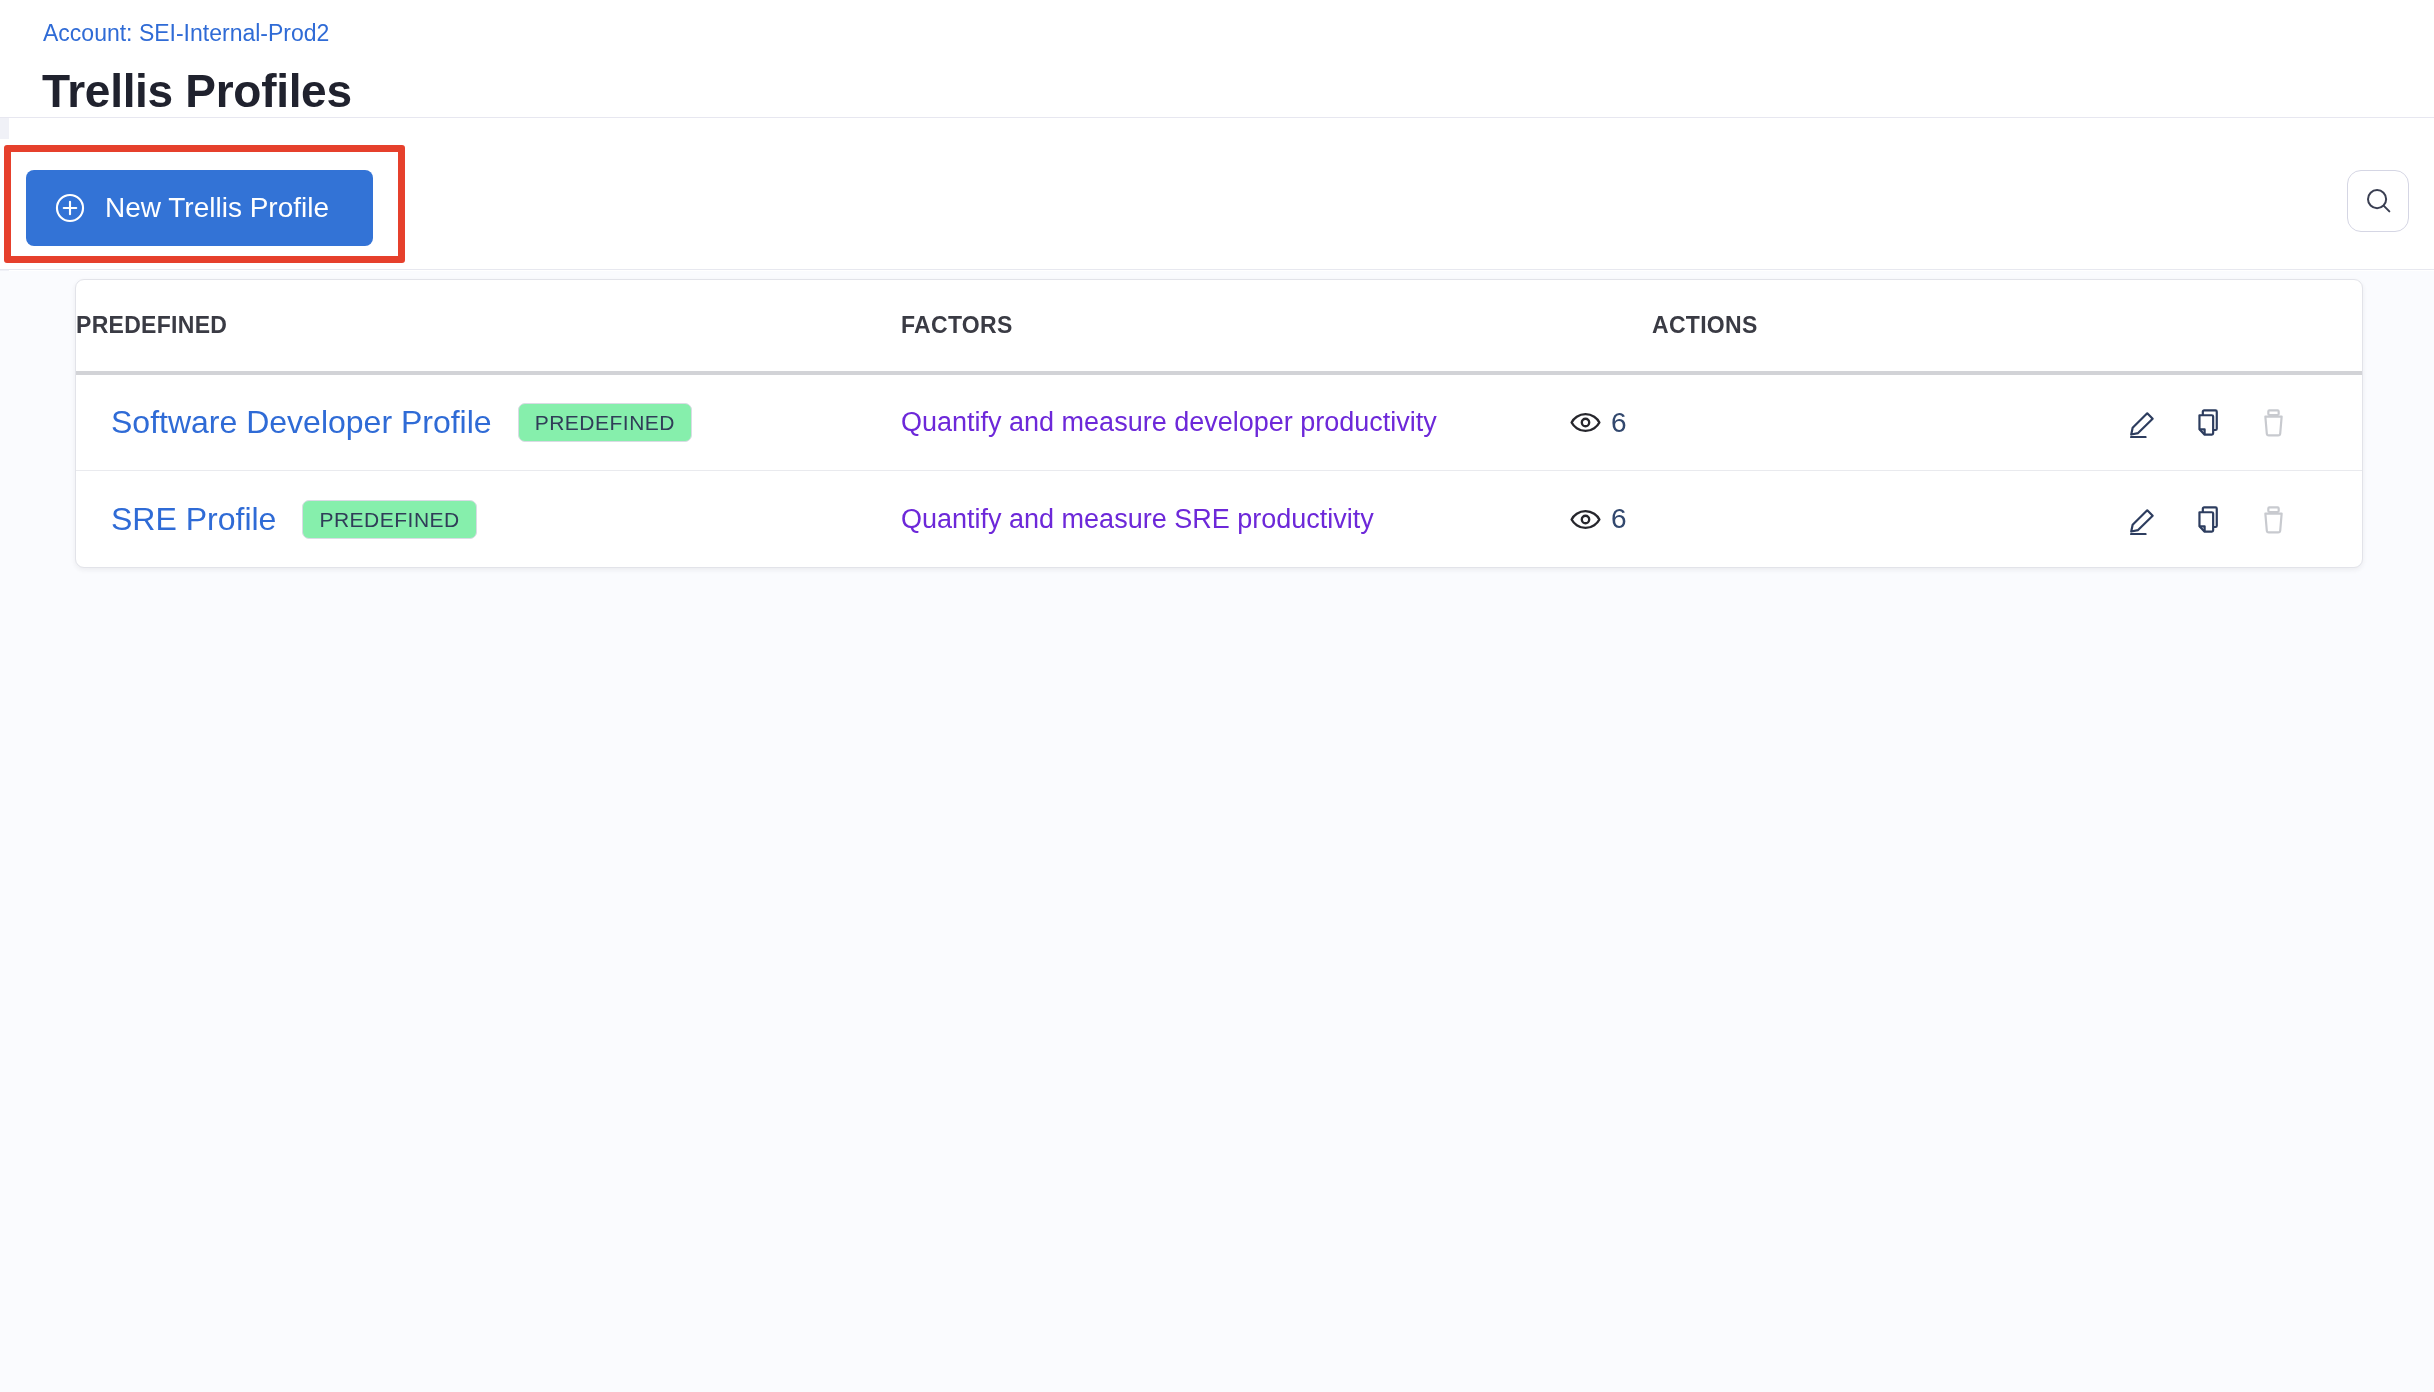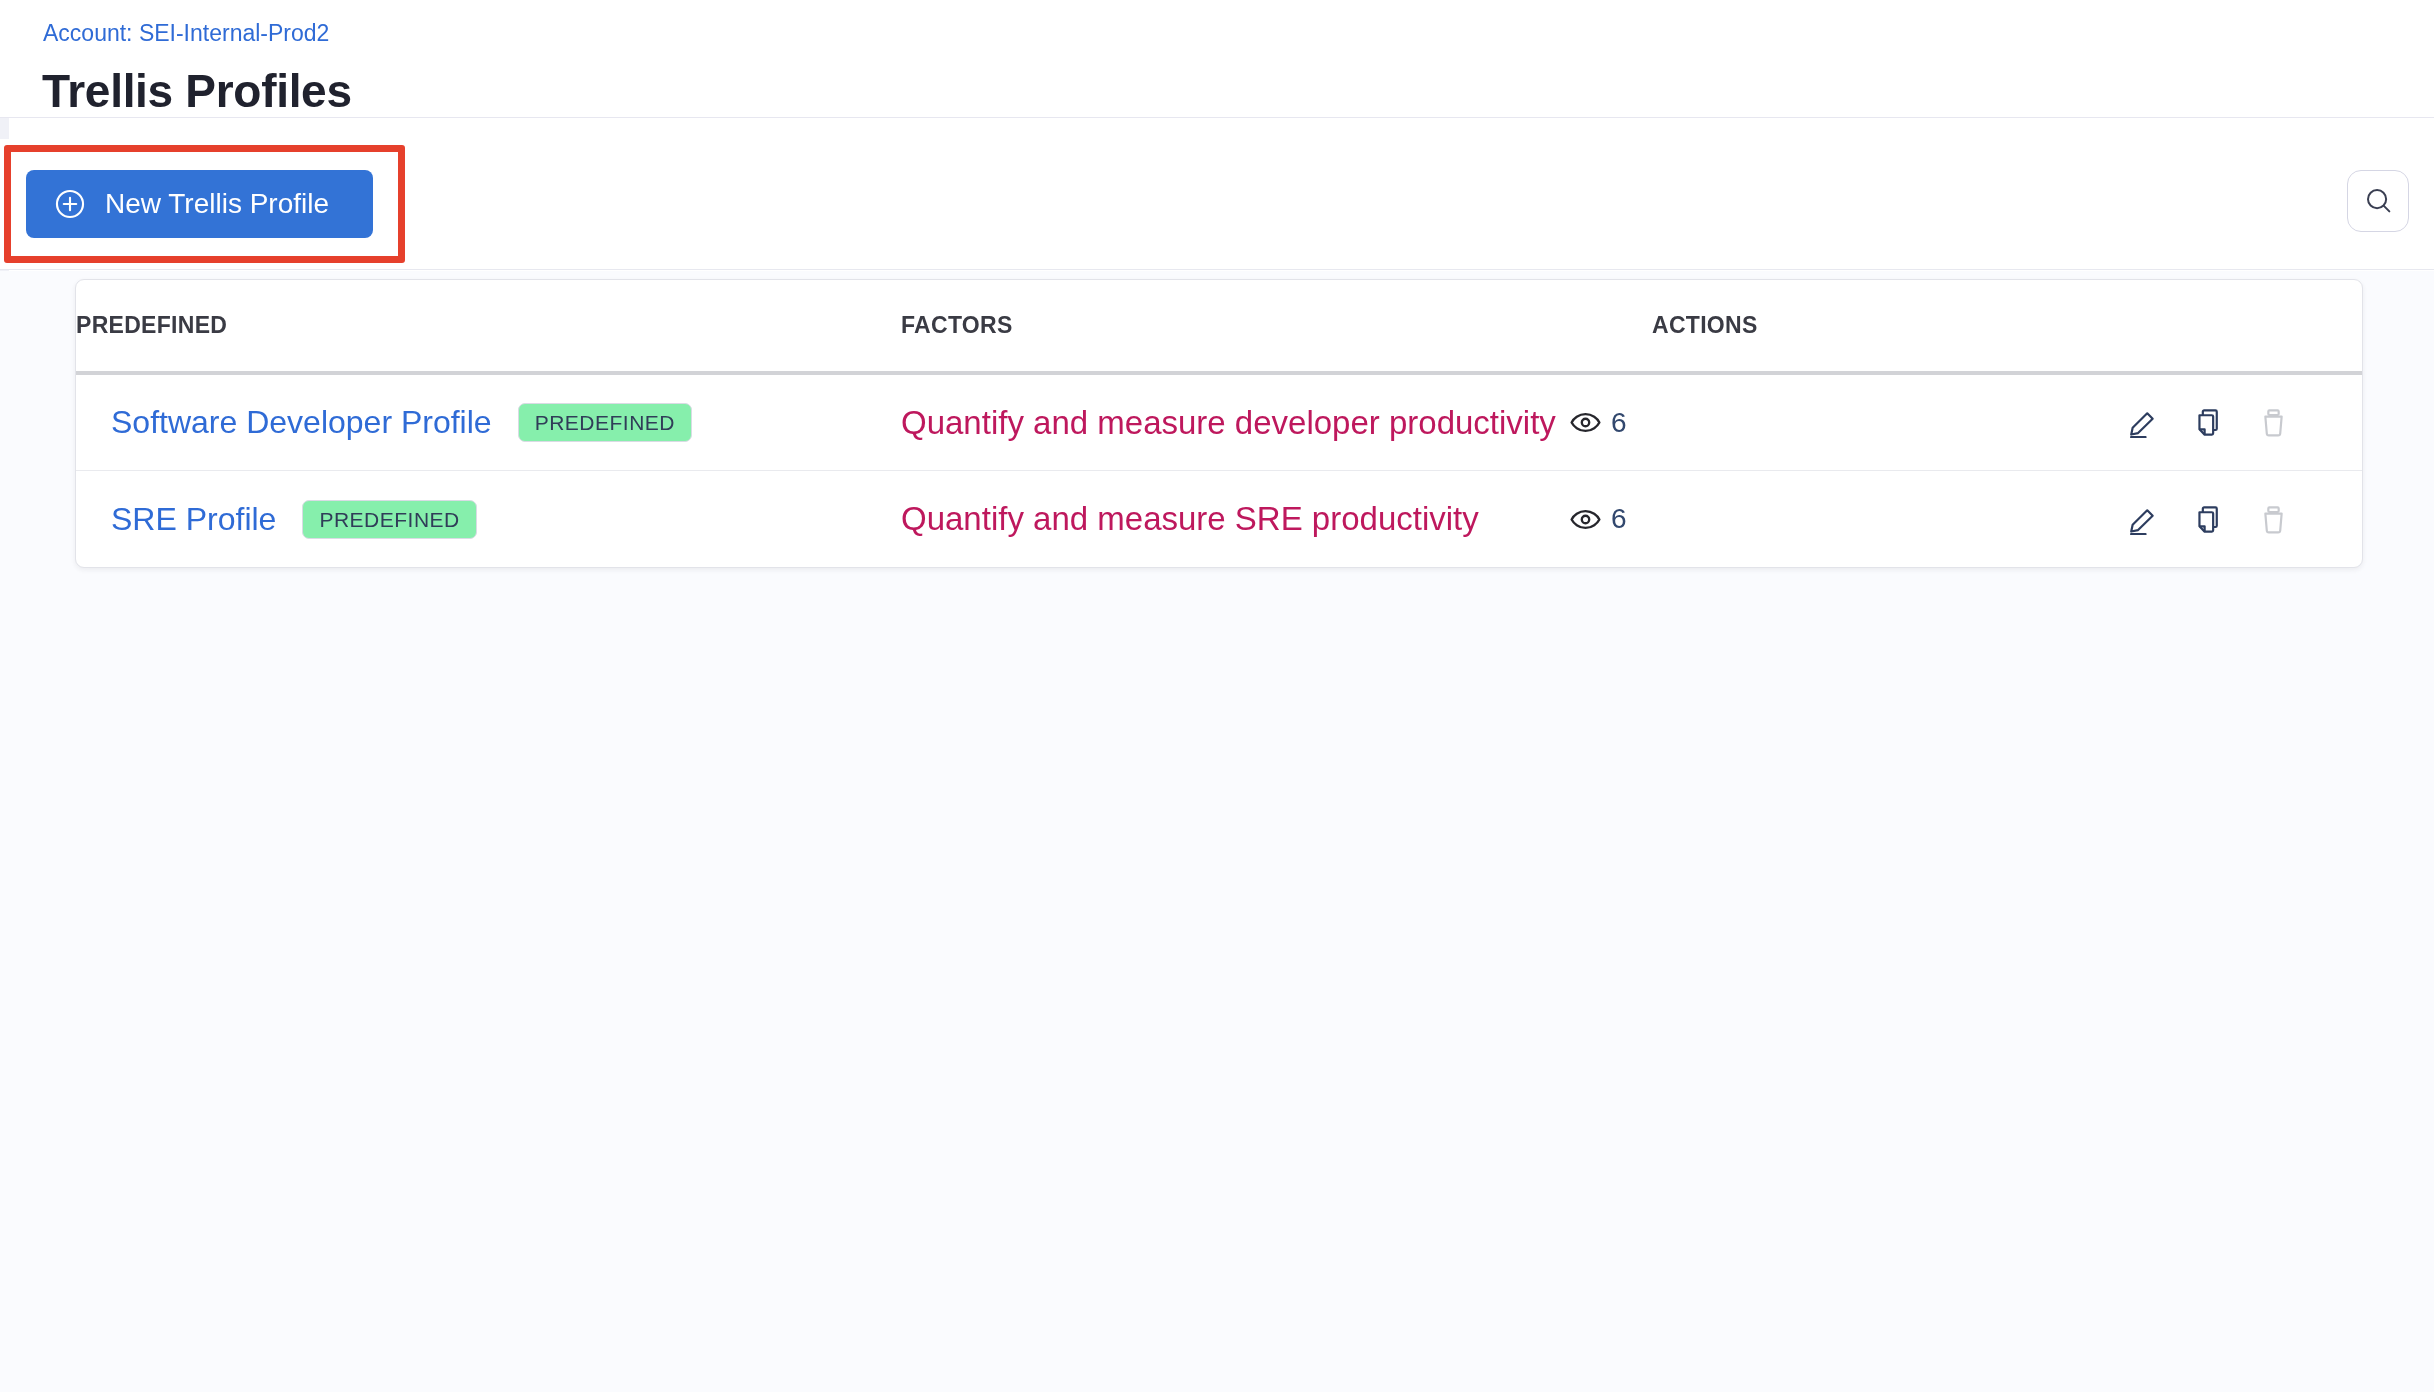--- a/index.html
+++ b/index.html
@@ -32,21 +32,21 @@
   .toolbar {
     position:absolute; left:0; top:139px; right:0; height:131px;
     background:#ffffff; border-bottom:1px solid #e7e8ef;
   }
   .annotation-rect {
     position:absolute; left:4px; top:6px; width:401px; height:118px;
     border:7px solid #e6402c; border-radius:3px;
     pointer-events:none;
   }
   .btn-primary {
-    position:absolute; left:26px; top:31px; width:347px; height:68px;
+    position:absolute; left:26px; top:31px; width:347px; height:76px;
     background:#3373d6; border:none; border-radius:8px;
     display:flex; align-items:center; gap:18px; padding:0 0 0 27px;
     color:#ffffff; font-size:28px; font-family:"Liberation Sans",sans-serif;
     cursor:pointer;
   }
   .btn-primary .icn { display:flex; }
   .search-btn {
     position:absolute; left:2347px; top:31px; width:62px; height:62px;
     background:#ffffff; border:1.5px solid #d5d6e4; border-radius:14px;
     display:flex; align-items:center; justify-content:center; cursor:pointer;
@@ -83,21 +83,21 @@
   }
   .td.c-name { display:flex; align-items:center; gap:26px; padding-left:35px; }
   .profile-link {
     font-size:32px; color:#2f6bd6; text-decoration:none; cursor:pointer;
   }
   .tag {
     font-size:21px; font-weight:500; color:#303d58; letter-spacing:0.5px;
     border:1.5px solid #d9dbe4; background:#86efac; border-radius:7px;
     padding:8px 16px; line-height:1;
   }
-  .td.c-desc { font-size:33px; color:#be185d; }
+  .td.c-desc { font-size:27px; color:#6d28d9; }
   .td.c-factors { display:flex; align-items:center; gap:9px; }
   .factors-num { font-size:28px; color:#32486e; }
   .td.c-actions { display:flex; align-items:center; gap:34px; padding-left:99px; }
   .icon-btn {
     background:none; border:none; padding:0; display:flex; cursor:pointer;
   }
   .icon-btn[disabled] { cursor:default; }
 </style>
 </head>
 <body>

